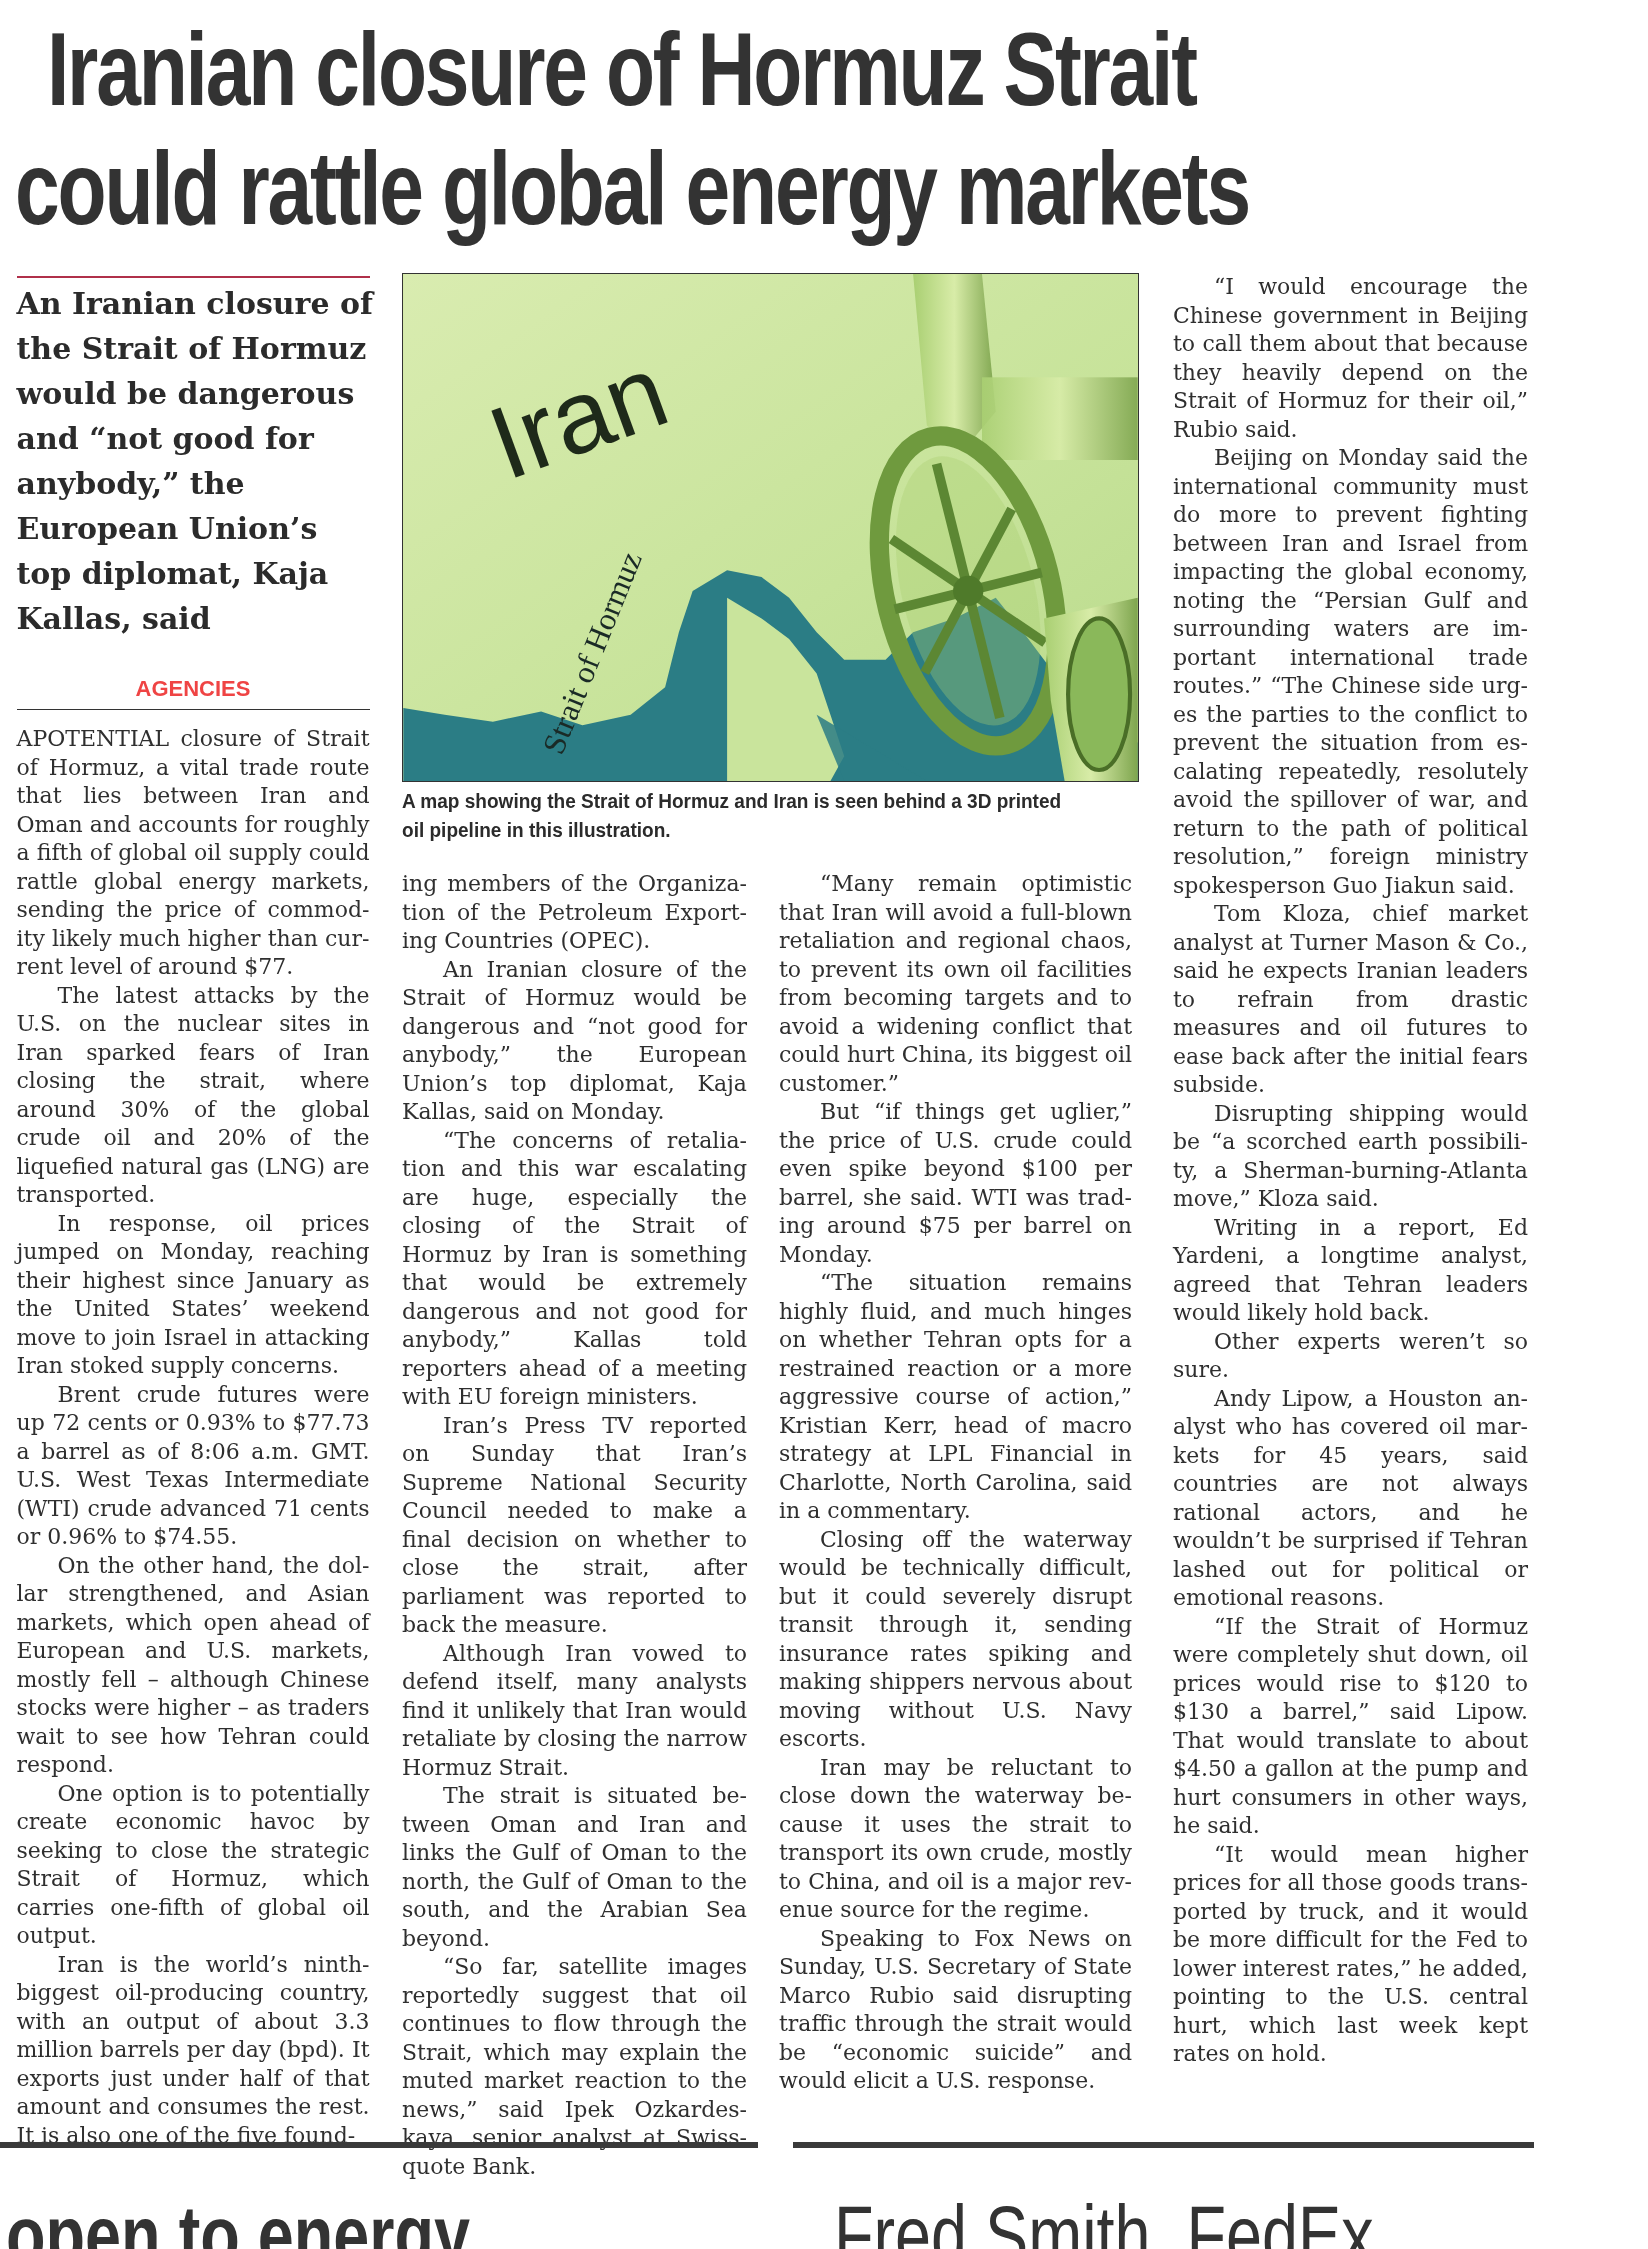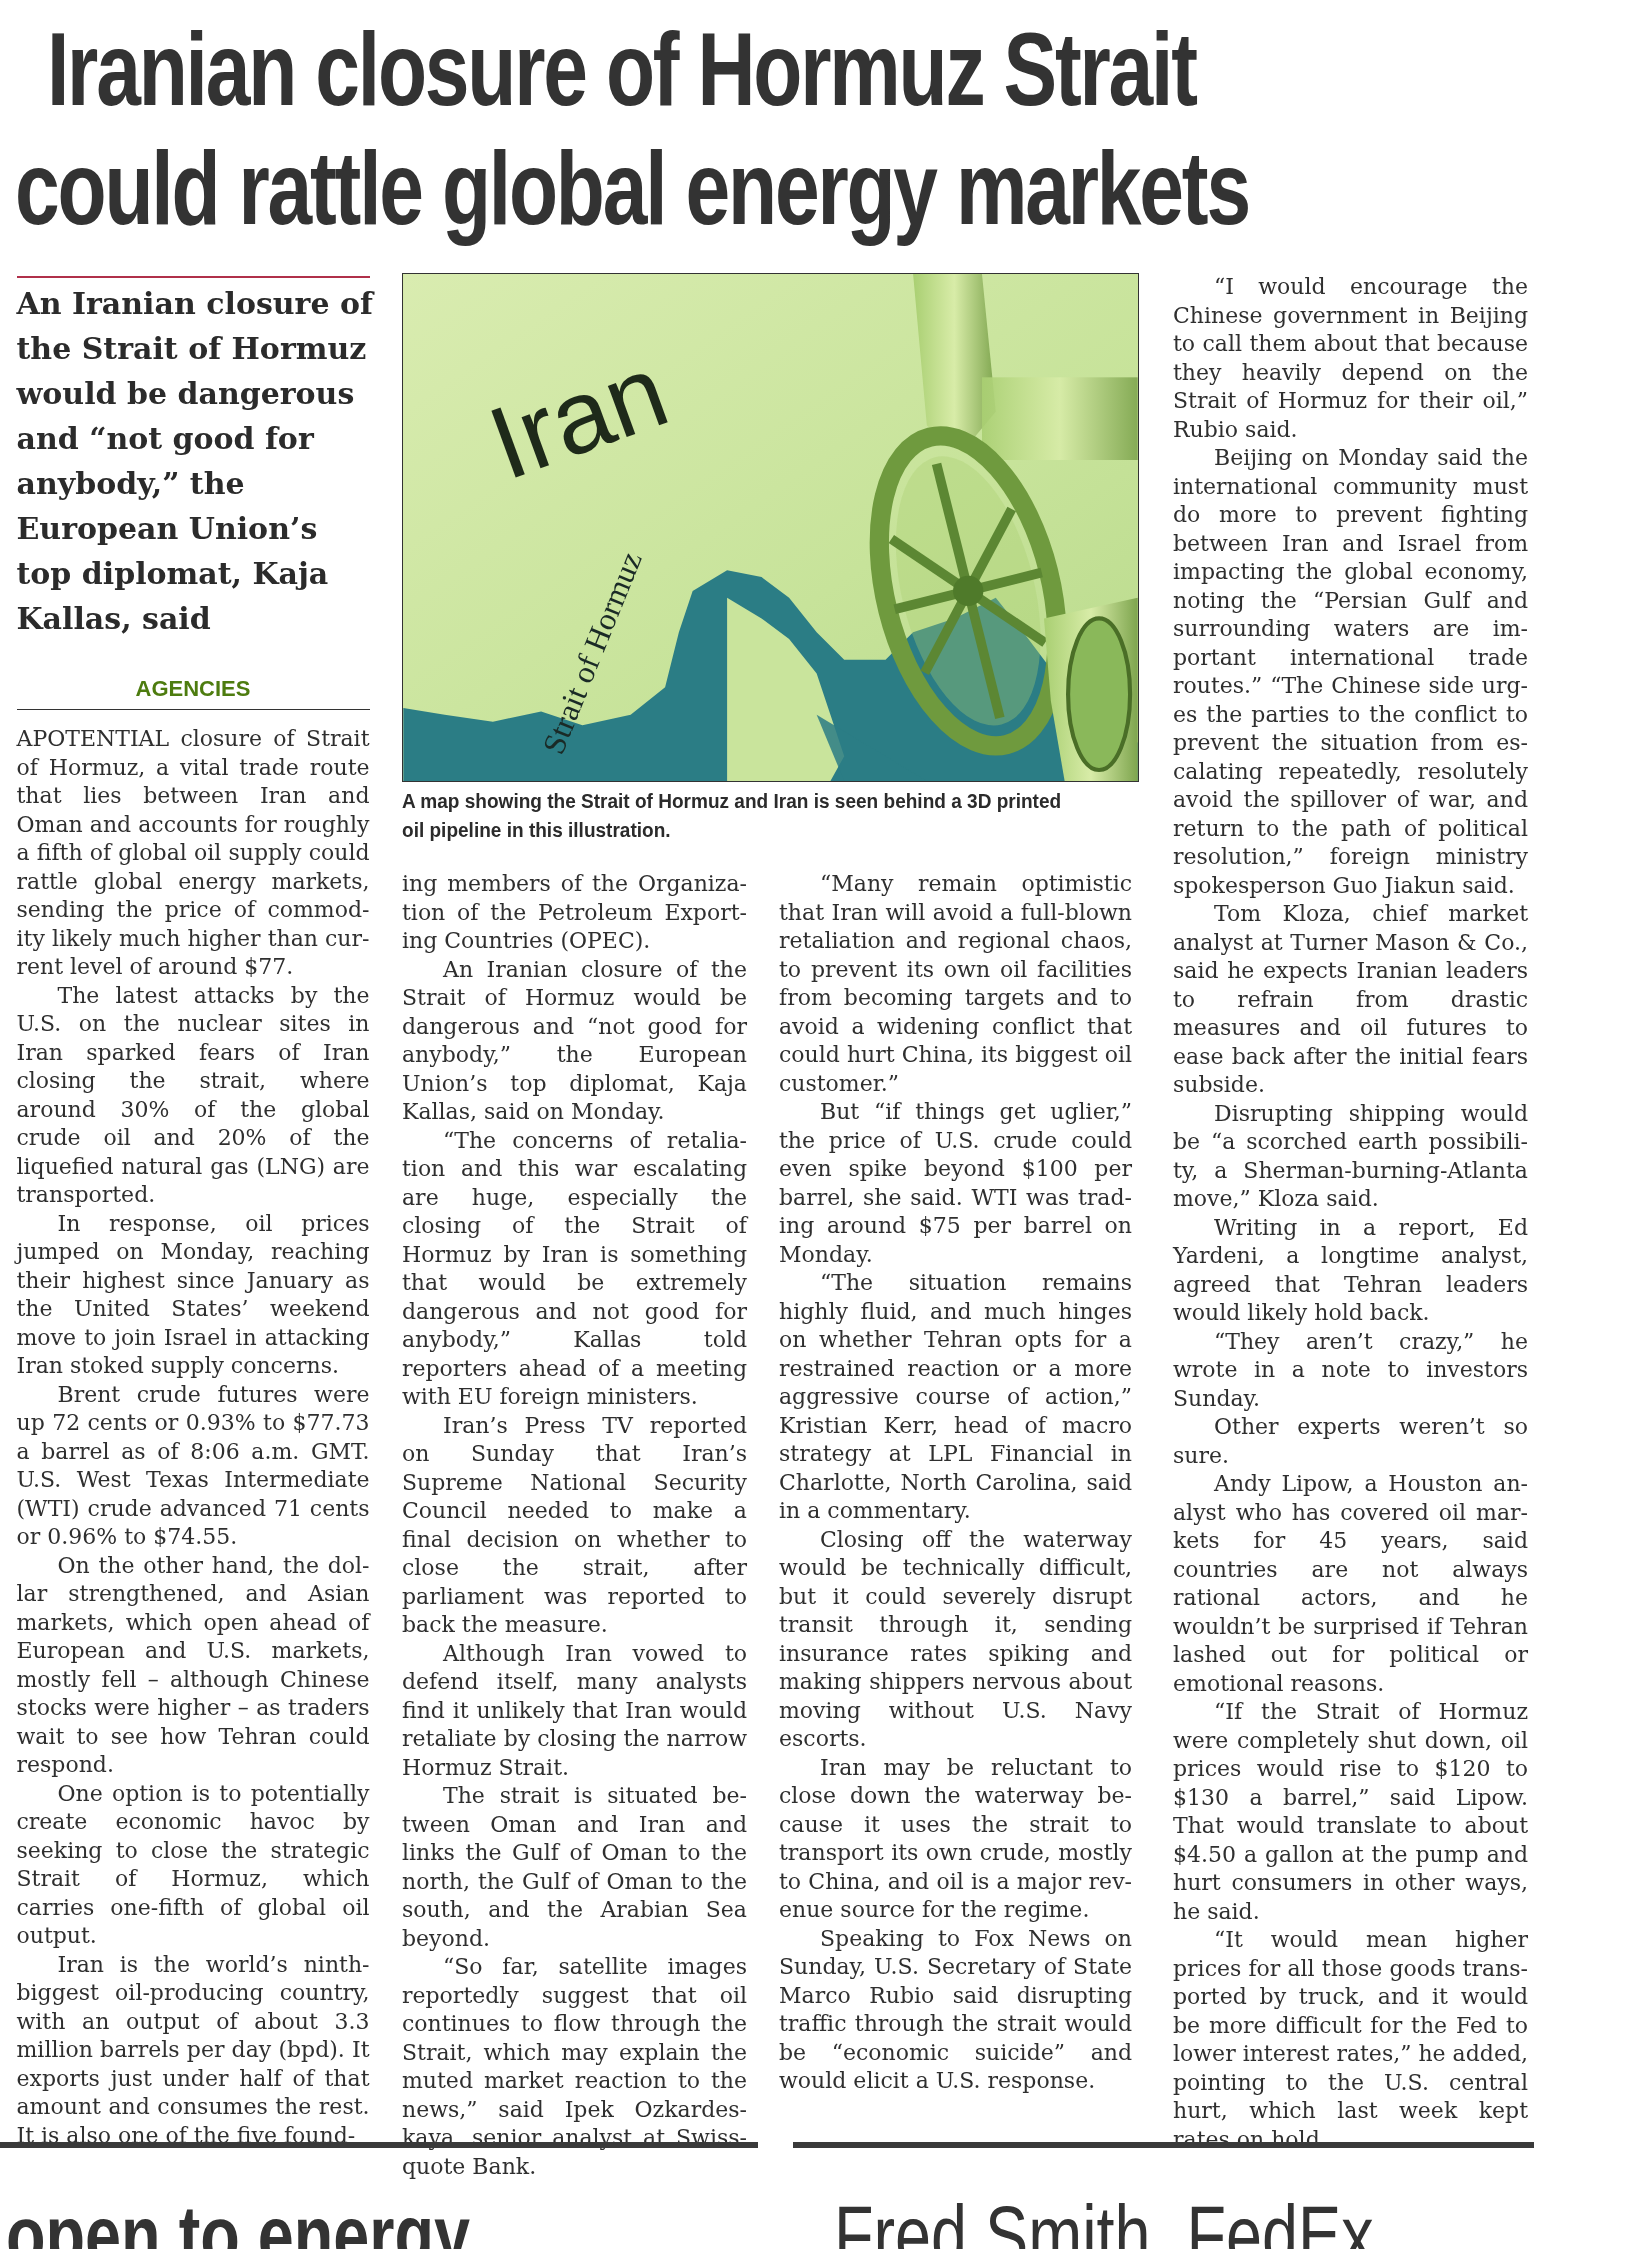--- a/index.html
+++ b/index.html
@@ -18,21 +18,21 @@
   .headline .l2 { display: block; }
 
   .deck-rule-top { position: absolute; left: 16.5px; top: 276px; width: 353px; height: 2.1px; background: #b0304a; }
   .deck {
     position: absolute; left: 16.5px; top: 281px; width: 359px;
     font-family: "DejaVu Serif", "Liberation Serif", serif; font-weight: bold;
     font-size: 30px; line-height: 45px; color: #2b2b2b; margin: 0;
   }
   .byline {
     position: absolute; left: 16.5px; top: 676px; width: 353px; text-align: center;
-    font-family: "Liberation Sans", sans-serif; font-weight: bold; font-size: 22px; color: #4d7c0f;
+    font-family: "Liberation Sans", sans-serif; font-weight: bold; font-size: 22px; color: #ef4444;
     letter-spacing: 0px;
   }
   .deck-rule-bottom { position: absolute; left: 16.5px; top: 709px; width: 353px; height: 1.4px; background: #333; }
 
   .photo {
     position: absolute; left: 402px; top: 273px; width: 735px; height: 507px;
     border: 0.7px solid #333; overflow: hidden; background: #cfe6a0;
   }
   .caption {
     position: absolute; left: 402px; top: 786px; width: 745px;
@@ -142,21 +142,20 @@
   <p>Iran may be reluctant to close down the waterway be­cause it uses the strait to trans­port its own crude, mostly to China, and oil is a major rev­enue source for the regime.</p>
   <p>Speaking to Fox News on Sunday, U.S. Secretary of State Marco Rubio said dis­rupting traffic through the strait would be “economic sui­cide” and would elicit a U.S. response.</p>
 </div>
 
 <div class="col col4">
   <p>“I would encourage the Chinese government in Beijing to call them about that because they heavily depend on the Strait of Hormuz for their oil,” Rubio said.</p>
   <p>Beijing on Monday said the international community must do more to prevent fighting between Iran and Israel from impacting the global economy, noting the “Persian Gulf and surrounding waters are im­portant international trade routes.” “The Chinese side urg­es the parties to the conflict to prevent the situation from es­calating repeatedly, resolutely avoid the spillover of war, and return to the path of political resolution,” foreign ministry spokesperson Guo Jiakun said.</p>
   <p>Tom Kloza, chief market analyst at Turner Mason &amp; Co., said he expects Iranian leaders to refrain from dras­tic measures and oil futures to ease back after the initial fears subside.</p>
   <p>Disrupting shipping would be “a scorched earth possibili­ty, a Sherman-burning-Atlanta move,” Kloza said.</p>
   <p>Writing in a report, Ed Yardeni, a longtime analyst, agreed that Tehran leaders would likely hold back.</p>
-  <p>“They aren’t crazy,” he wrote in a note to investors Sunday.</p>
   <p>Other experts weren’t so sure.</p>
   <p>Andy Lipow, a Houston an­alyst who has covered oil mar­kets for 45 years, said countries are not always rational actors, and he wouldn’t be surprised if Tehran lashed out for political or emotional reasons.</p>
   <p>“If the Strait of Hormuz were completely shut down, oil prices would rise to $120 to $130 a barrel,” said Lipow. That would translate to about $4.50 a gallon at the pump and hurt consumers in other ways, he said.</p>
   <p>“It would mean higher prices for all those goods trans­ported by truck, and it would be more difficult for the Fed to lower interest rates,” he added, pointing to the U.S. central hurt, which last week kept rates on hold.</p>
 </div>
 
 <div class="bottom-rule left"></div>
 <div class="bottom-rule right"></div>
 <div class="next-head left">open to energy</div>
 <div class="next-head right">Fred Smith, FedEx</div>

